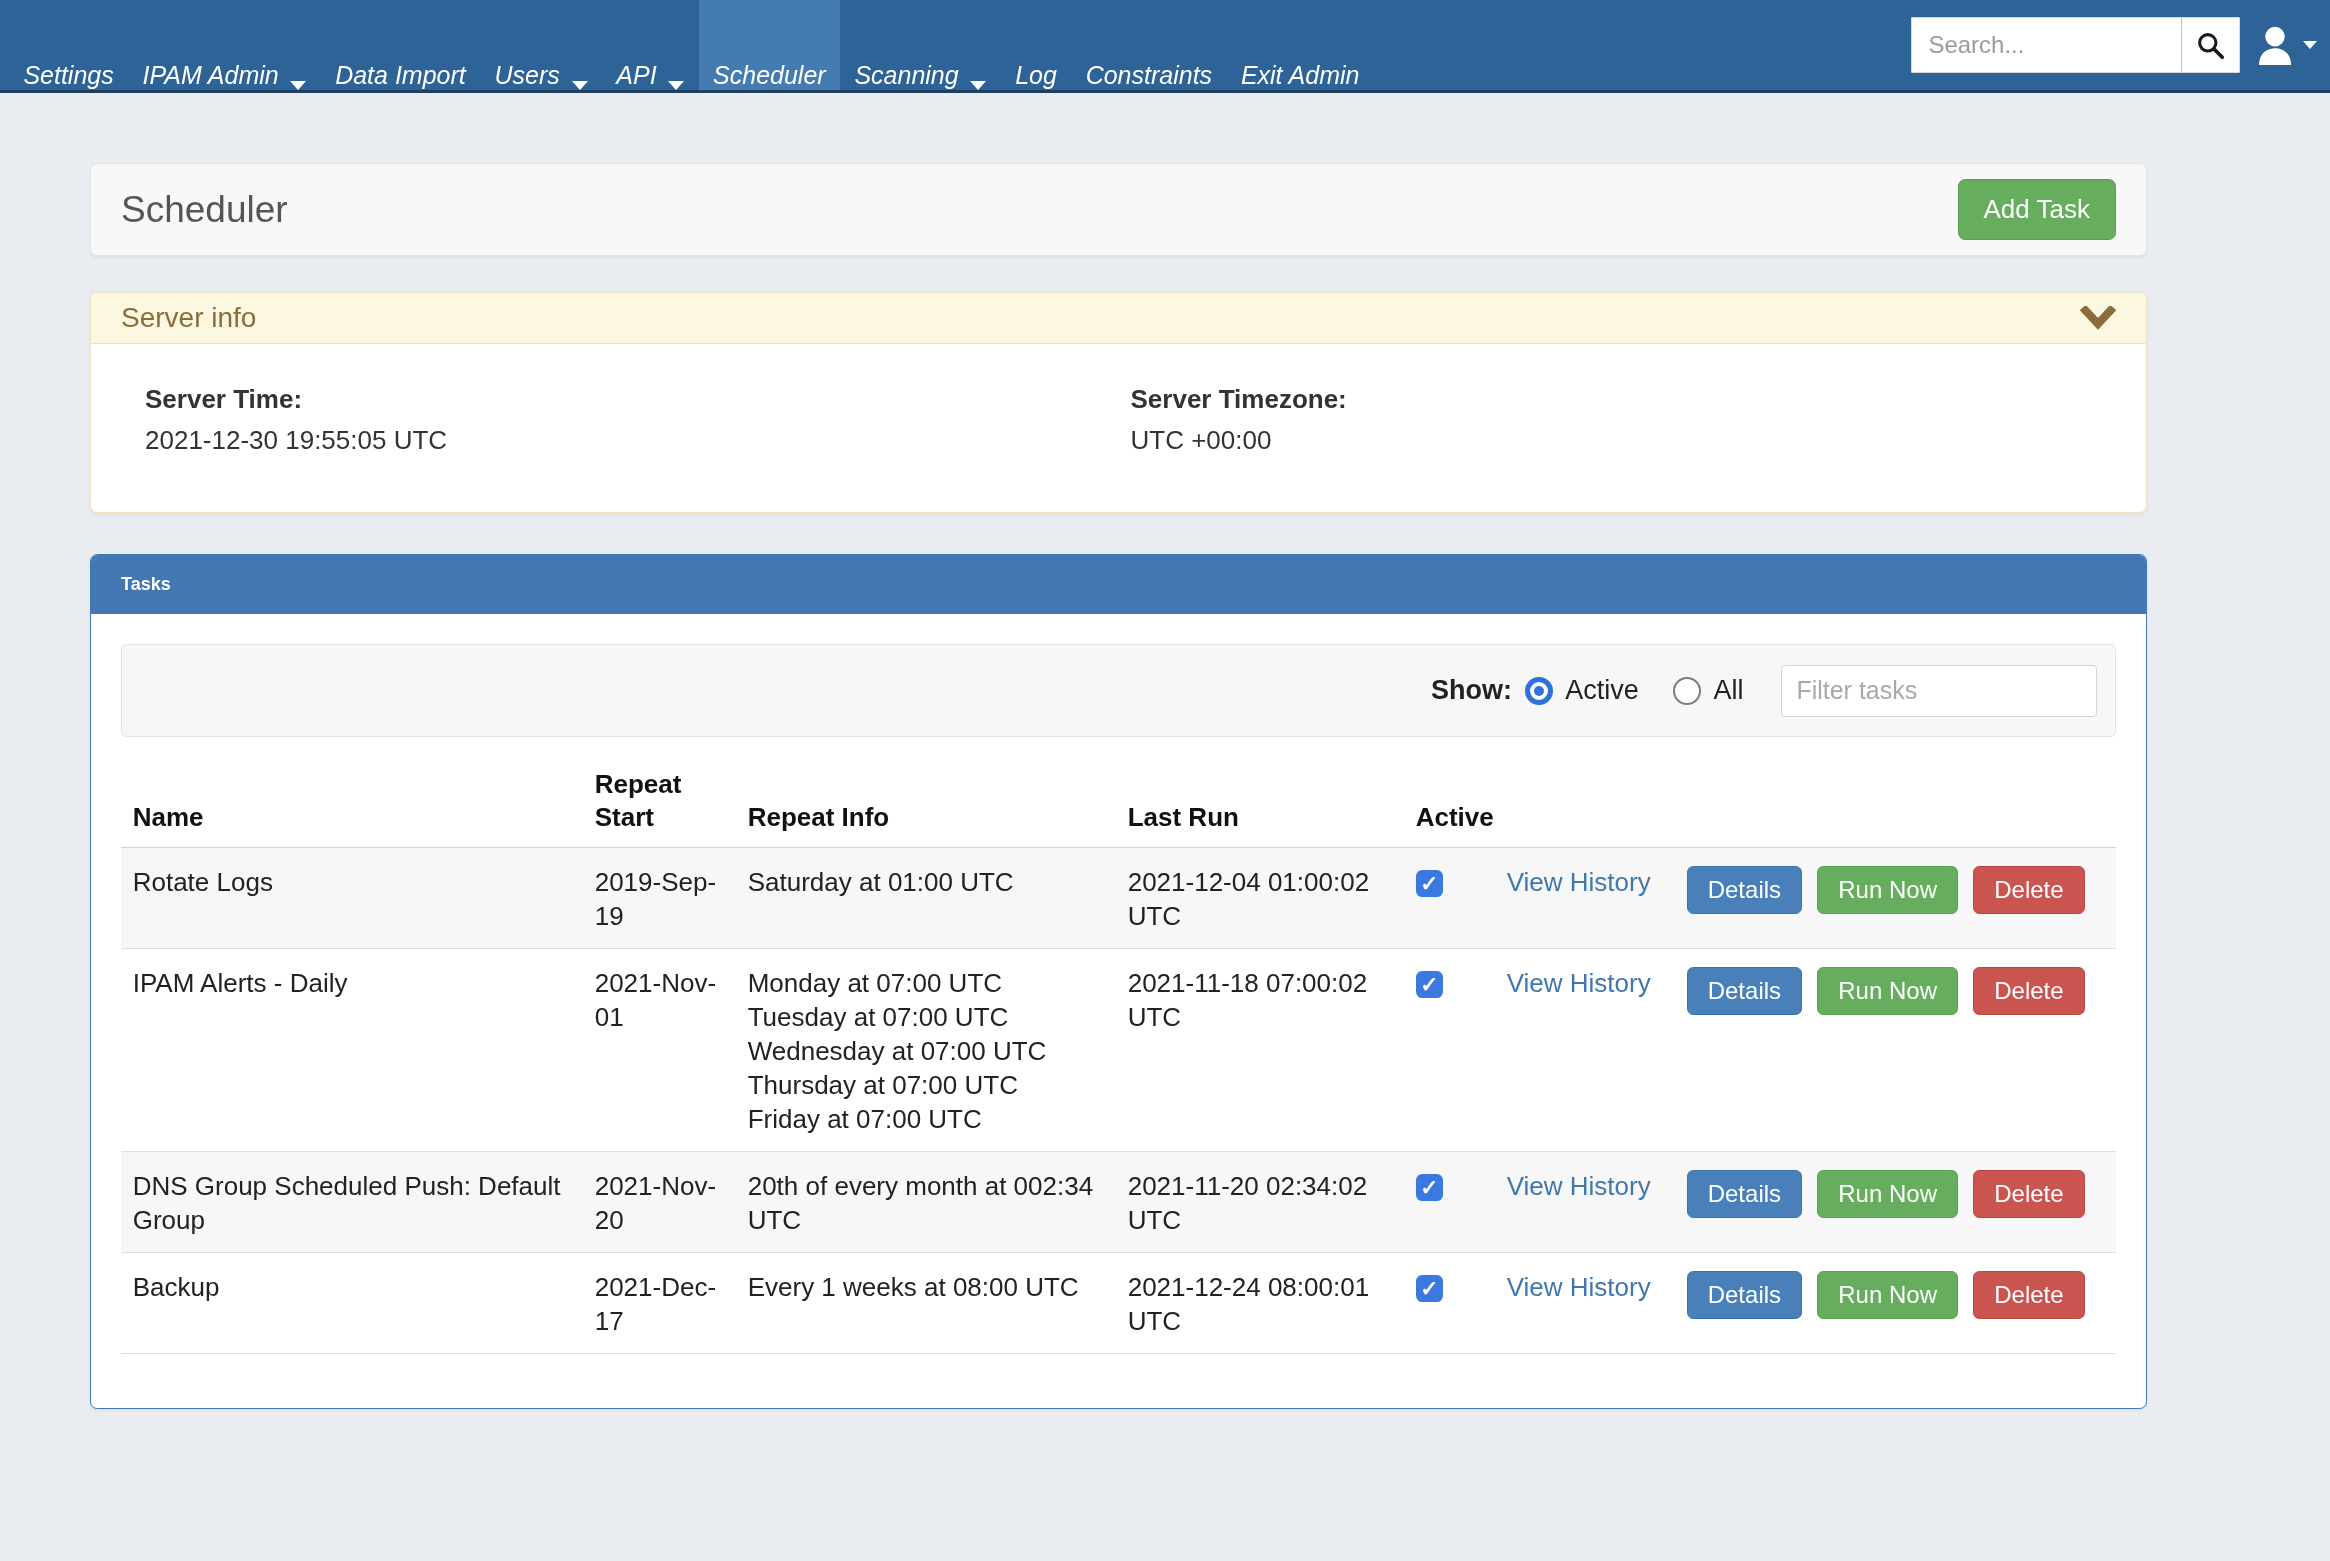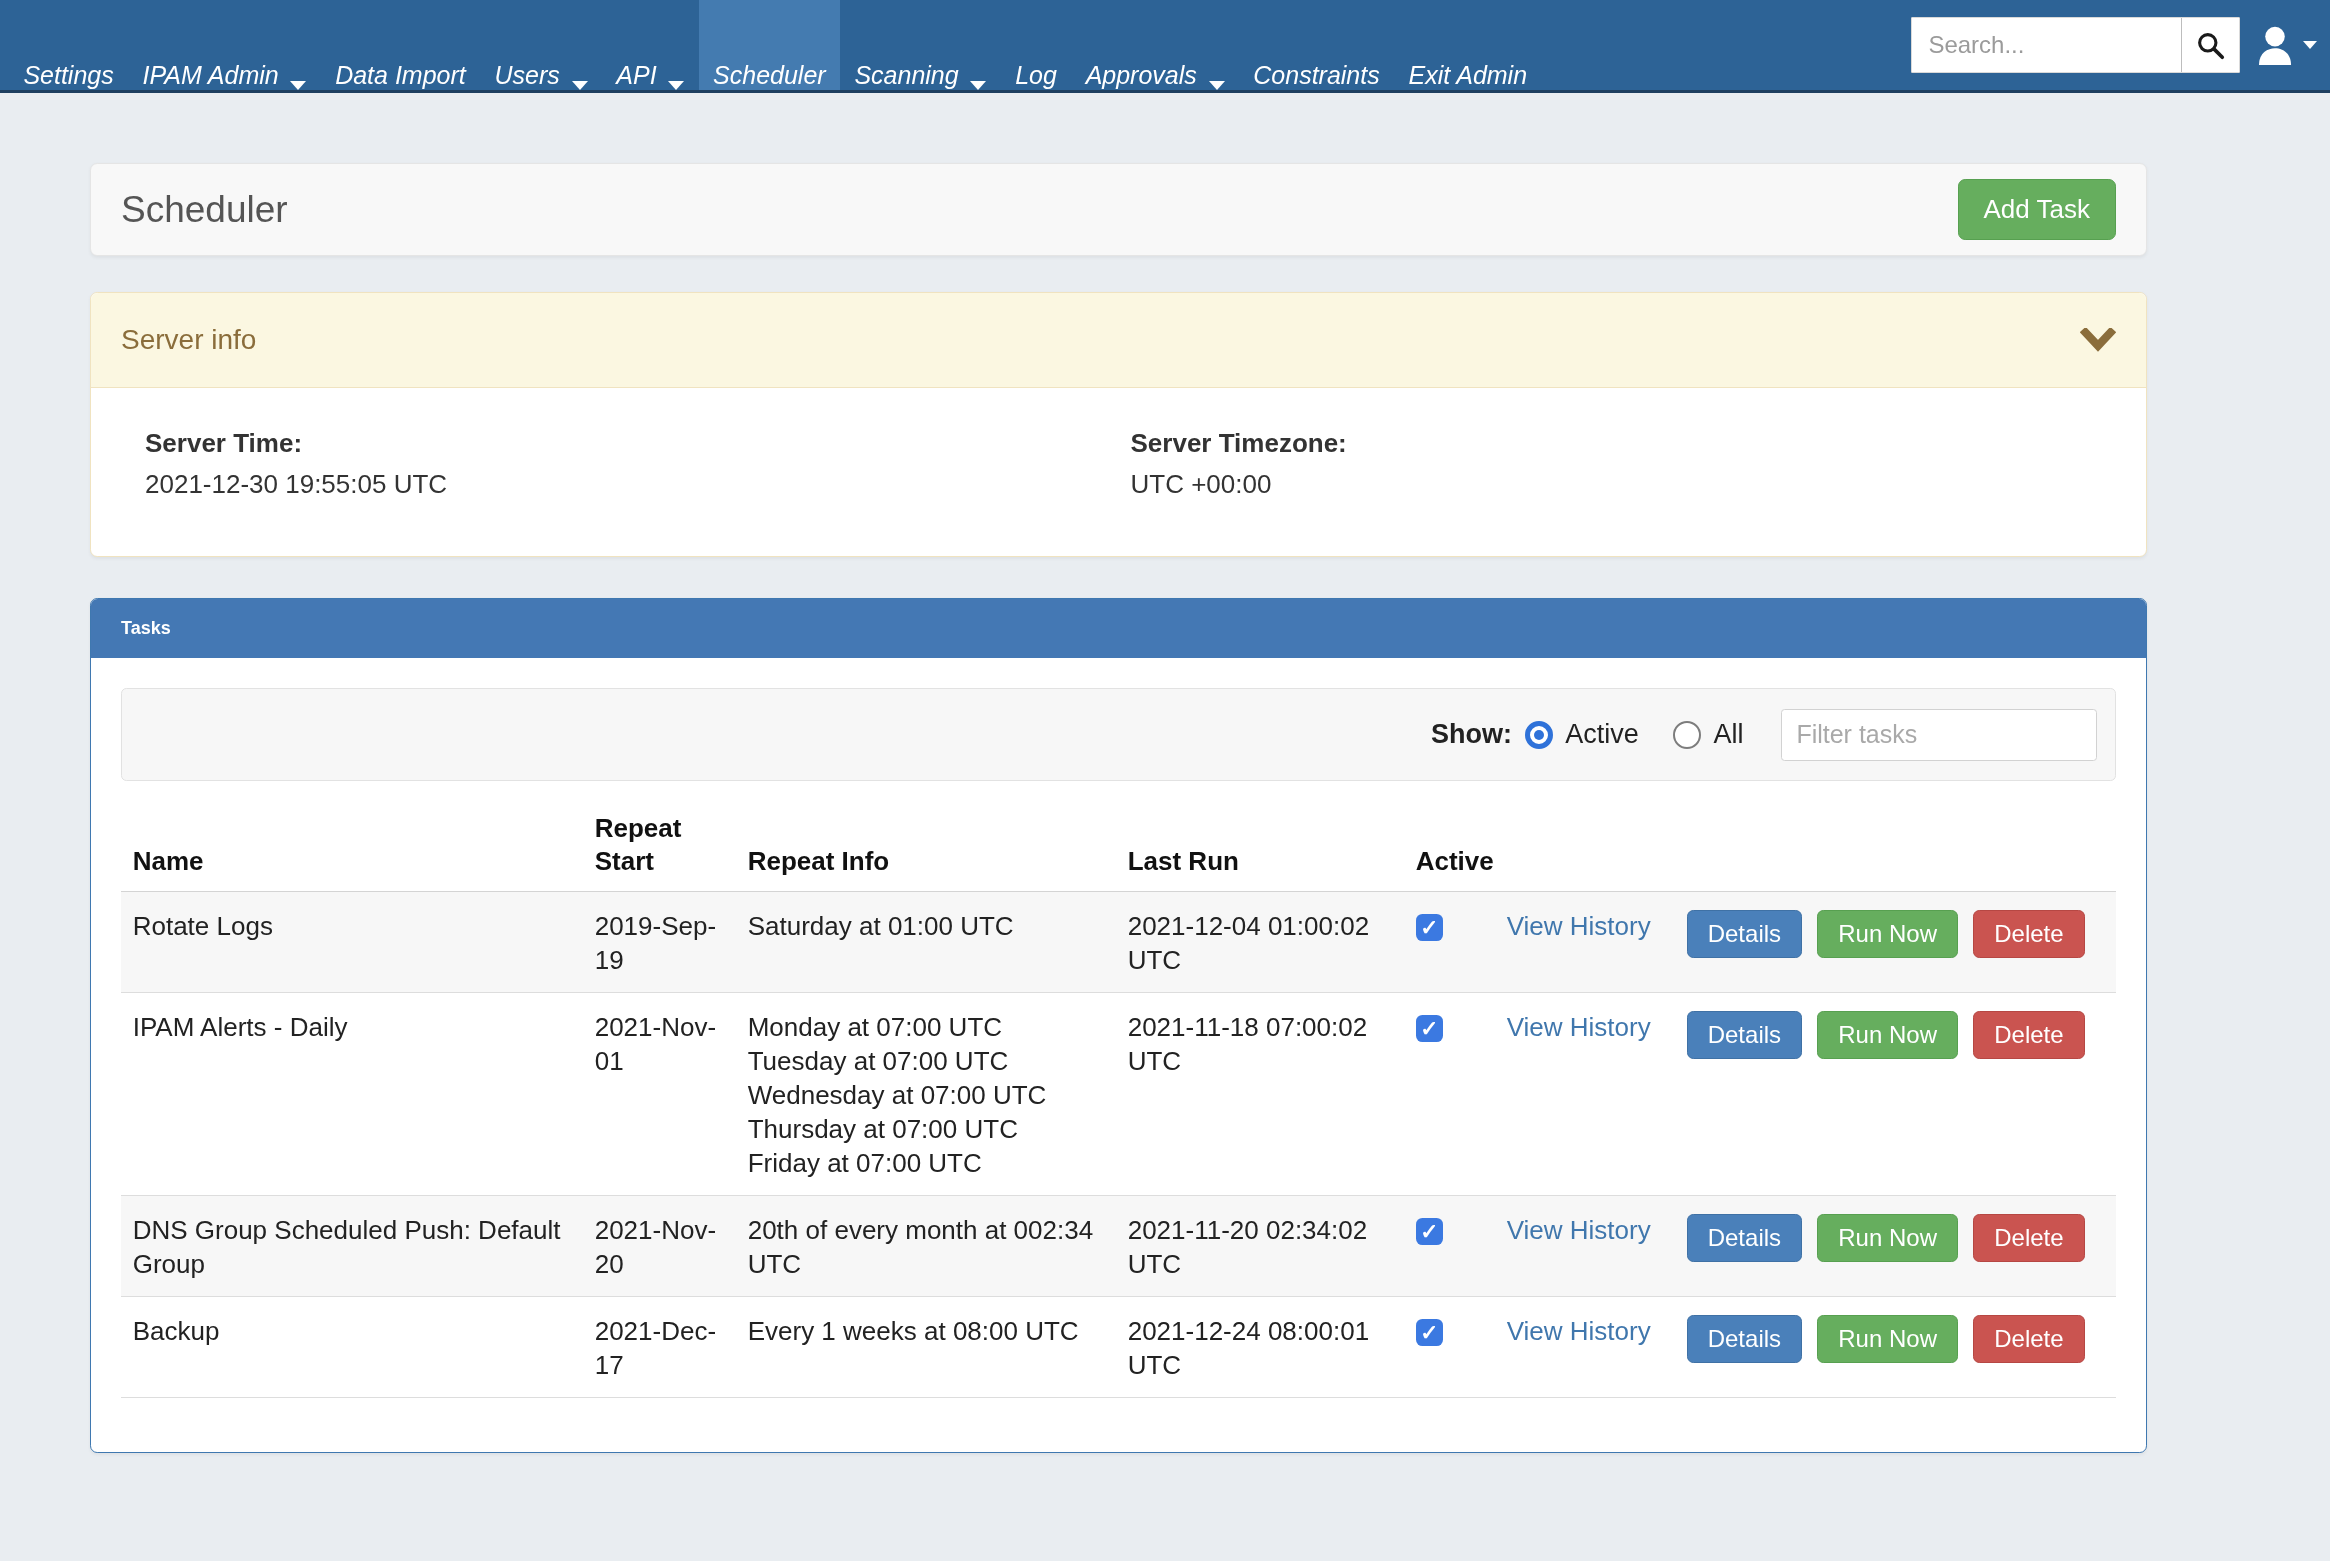--- a/index.html
+++ b/index.html
@@ -82,21 +82,21 @@
   .btn-add {
     background: #66ae5e; border: 0.9px solid #57a050;
     border-radius: 7.2px; font-size: 26px; padding: 14.4px 25px;
   }
 
   
   .warn-panel { margin-top: 36px; background: #fff; border: 0.9px solid #f0e3c0; }
   .warn-heading {
     background: #fbf7e1; color: #8a6d3b;
     font-size: 28px; font-weight: 500;
-    padding: 31px 30px;
+    padding: 9px 30px;
     border-bottom: 0.9px solid #f0e3c0;
     border-radius: 7.2px 7.2px 0 0;
     display: flex; align-items: center; justify-content: space-between;
   }
   .warn-body {
     padding: 40px 30px 56px 54px;
     display: grid; grid-template-columns: 1fr 1fr;
     border-radius: 0 0 7.2px 7.2px;
   }
   .info-label { font-weight: bold; font-size: 26px; color: #333; margin-bottom: 10px; }
@@ -201,24 +201,20 @@
       </div>
       <div class="nav-item active">
         <span>Scheduler</span>
       </div>
       <div class="nav-item">
         <span>Scanning</span>
         <span class="caret"></span>
       </div>
       <div class="nav-item">
         <span>Log</span>
-      </div>
-      <div class="nav-item">
-        <span>Approvals</span>
-        <span class="caret"></span>
       </div>
       <div class="nav-item">
         <span>Constraints</span>
       </div>
       <div class="nav-item">
         <span>Exit Admin</span>
       </div>
     </div>
   <div class="nav-right">
     <div class="search-group">

